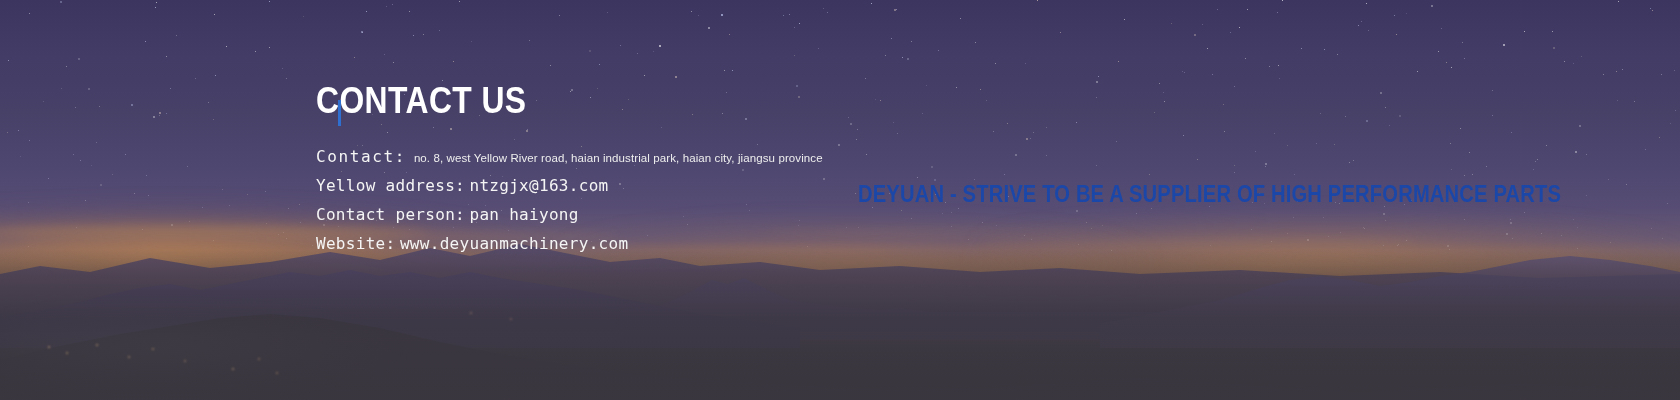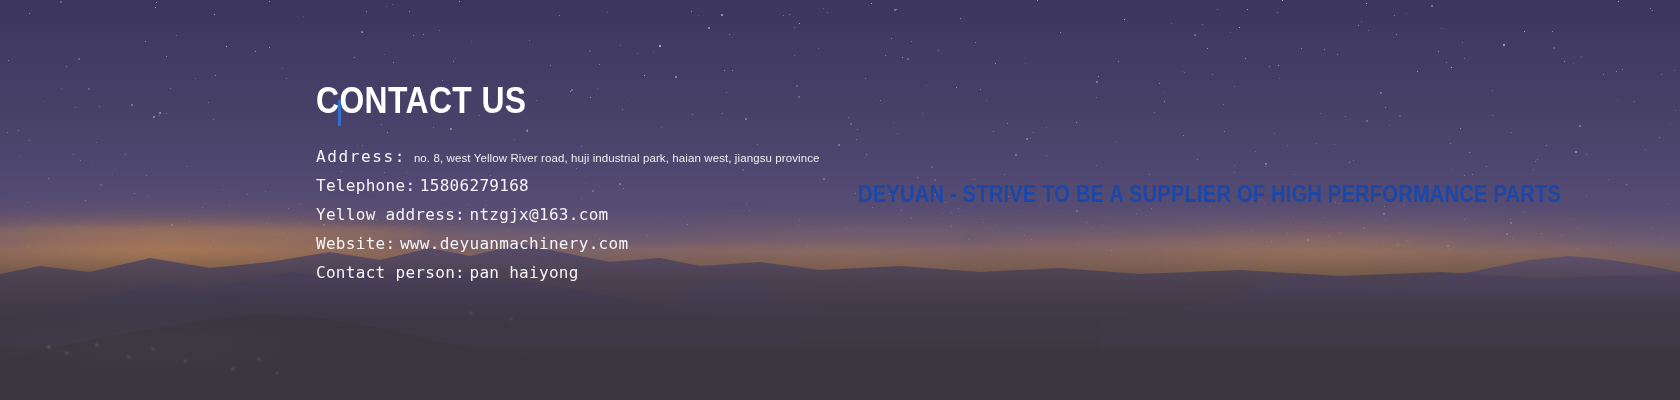--- a/index.html
+++ b/index.html
@@ -727,42 +727,38 @@
 
   <div class="content">
 
     <h1 class="contact-title">CONTACT US</h1>
 
     <div class="accent-bar"></div>
 
     <div class="details">
 
       <div class="detail-row row-address">
-        <span class="detail-label">Address:</span><span class="detail-value">no. 8, west Yellow River road, huji industrial park, haian west, jiangsu province</span>
+        <span class="detail-label">Contact:</span><span class="detail-value">no. 8, west Yellow River road, haian industrial park, haian city, jiangsu province</span>
       </div>
 
-      <div class="detail-row">
-        <span class="detail-label">Telephone:</span>
-        <span class="detail-value">15806279168</span>
-      </div>
 
 
       <div class="detail-row">
         <span class="detail-label">Yellow address:</span>
         <span class="detail-value">ntzgjx@163.com</span>
       </div>
 
       <div class="detail-row">
+        <span class="detail-label">Contact person:</span>
+        <span class="detail-value">pan haiyong</span>
+      </div>
+
+      <div class="detail-row">
         <span class="detail-label">Website:</span>
         <span class="detail-value">www.deyuanmachinery.com</span>
       </div>
 
-      <div class="detail-row">
-        <span class="detail-label">Contact person:</span>
-        <span class="detail-value">pan haiyong</span>
-      </div>
-
     </div>
 
     <div class="slogan">DEYUAN - STRIVE TO BE A SUPPLIER OF HIGH PERFORMANCE PARTS</div>
 
   </div>
 </div>
 
 </body></html>

